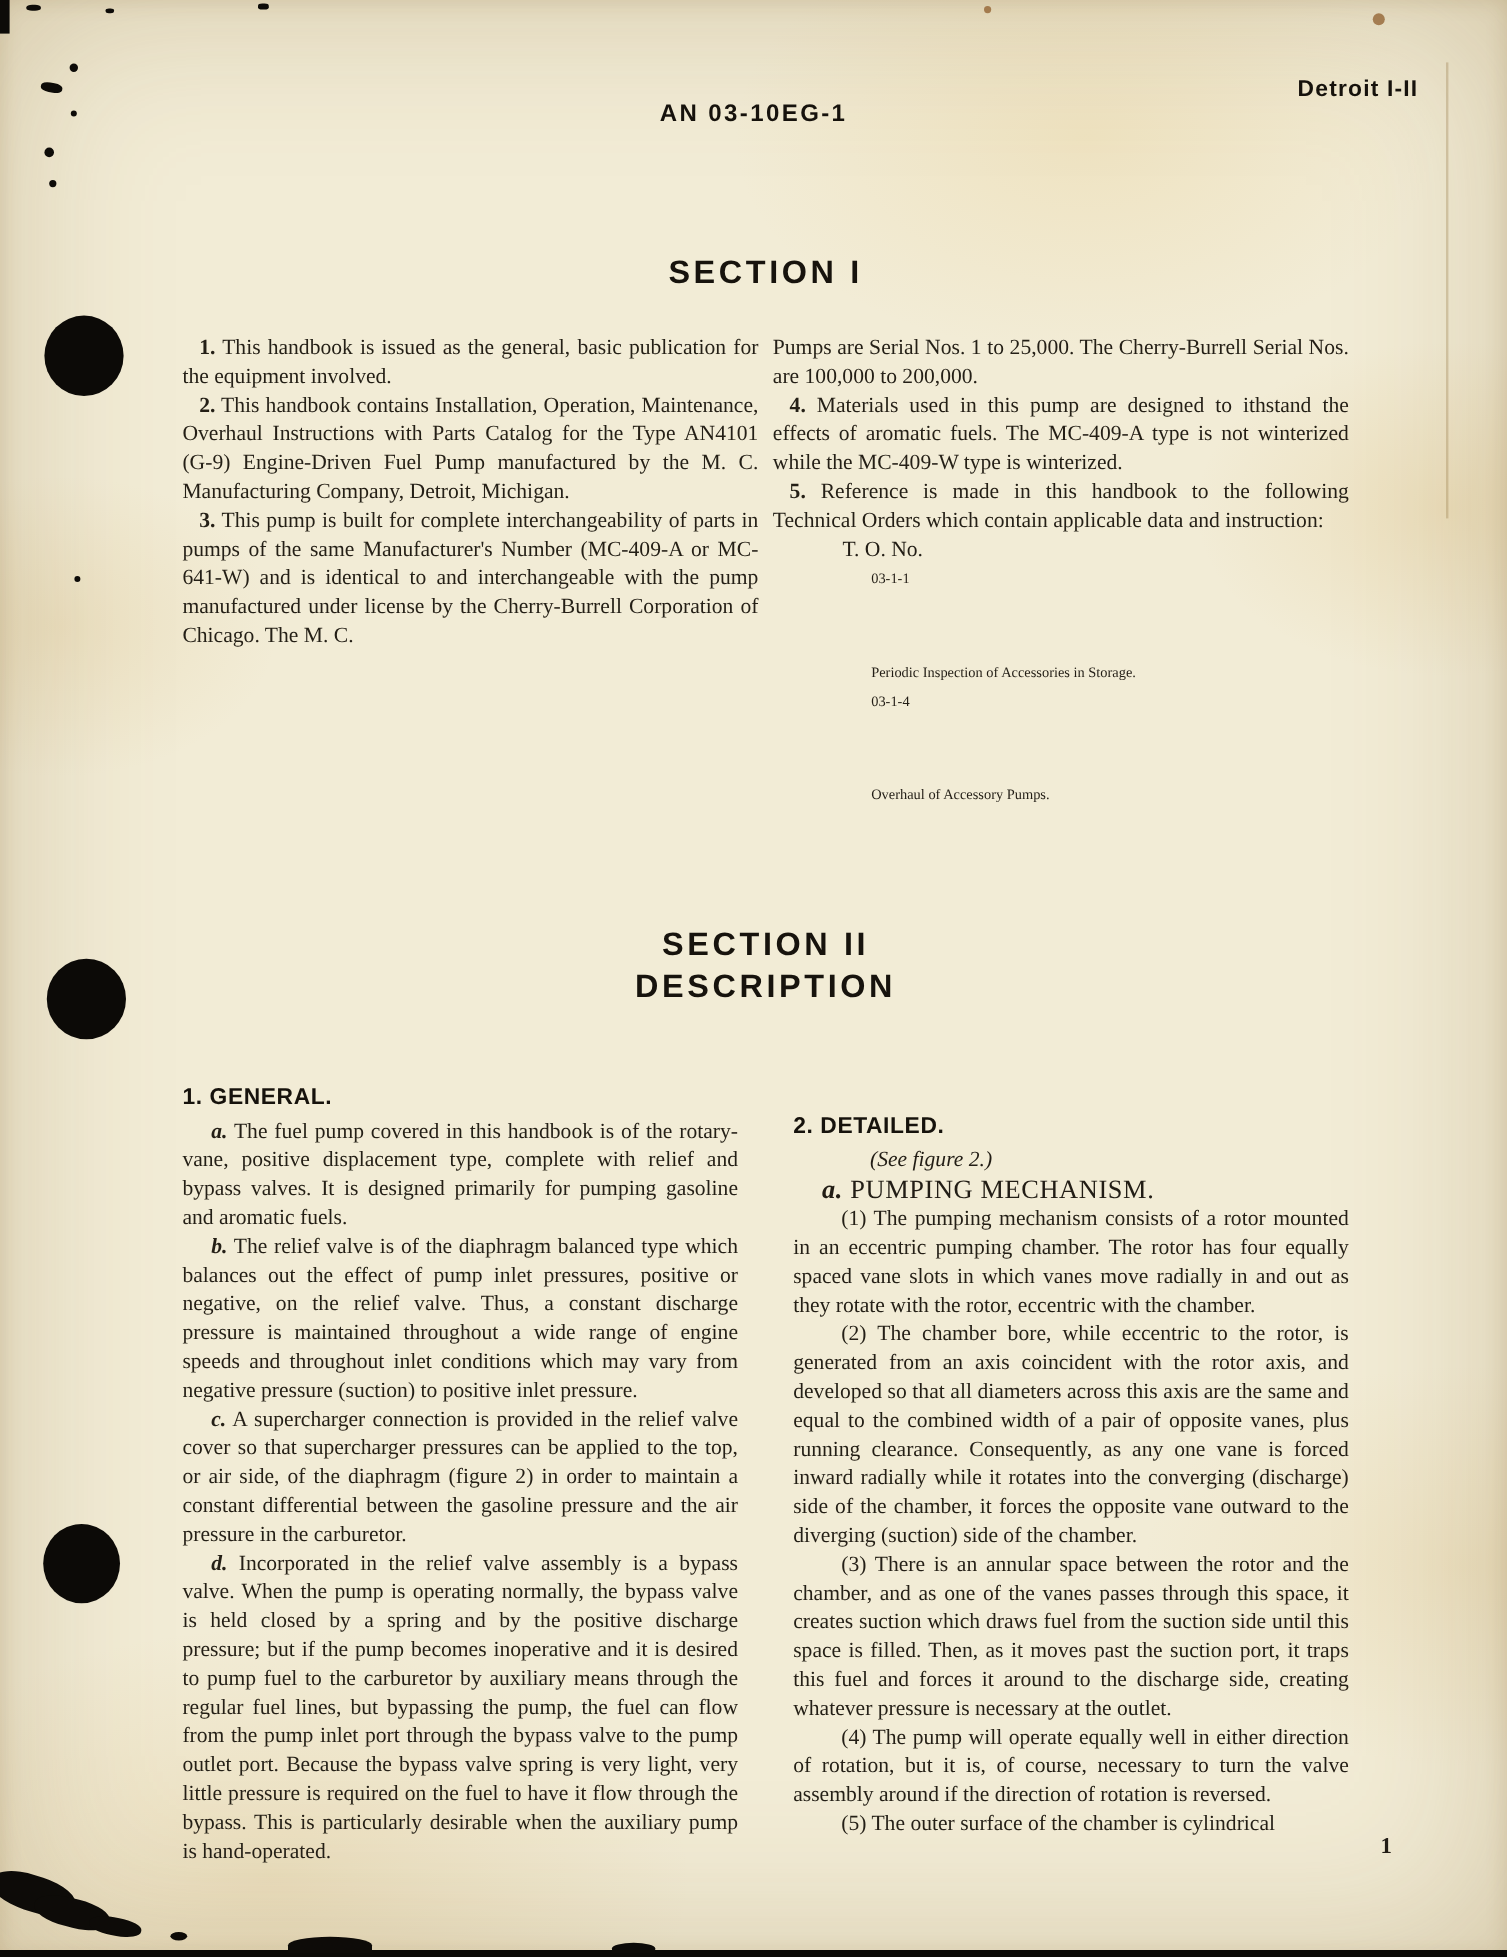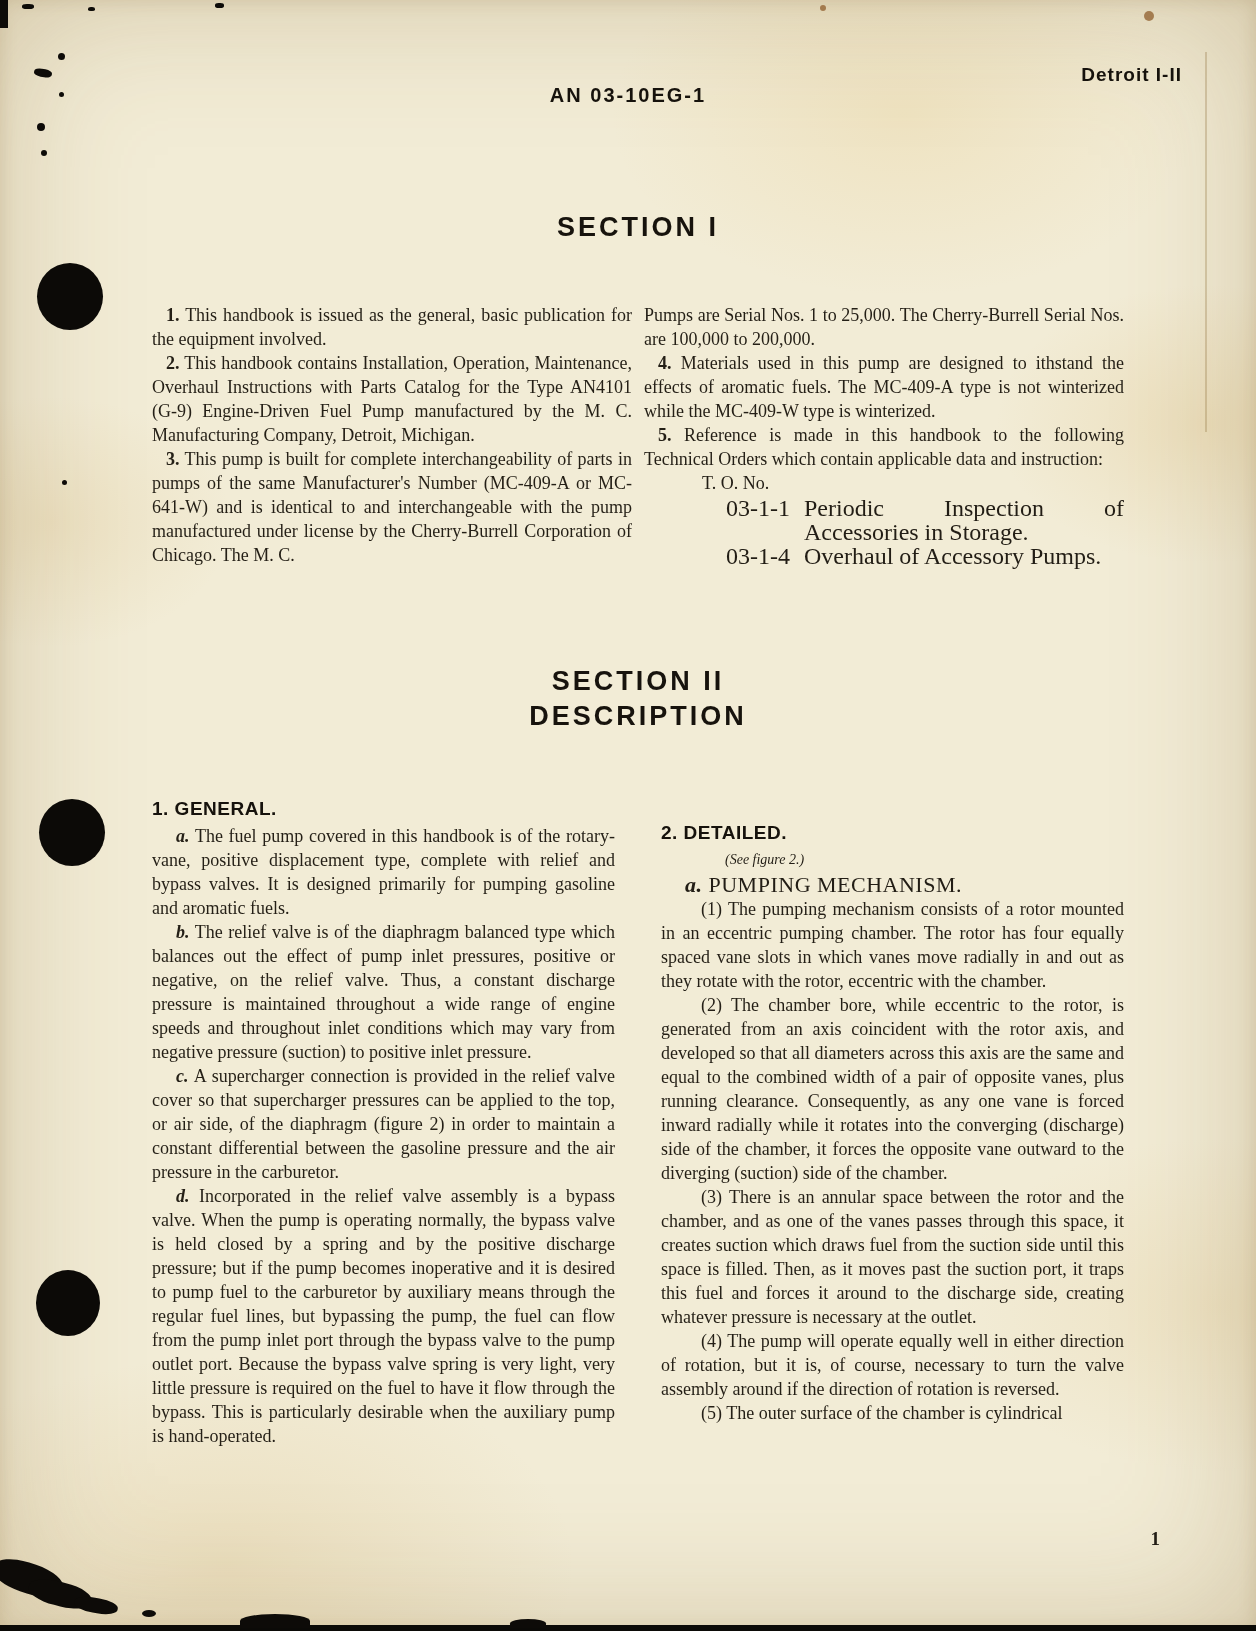--- a/index.html
+++ b/index.html
@@ -42,43 +42,43 @@
   .content { position:absolute; top:0; left:152px; width:972px; }
   .sec-title {
     text-align:center;
     font-family:"Liberation Sans", sans-serif;
     font-weight:bold; font-size:27px; line-height:35px;
     letter-spacing:3px; color:#17130d;
   }
   .sec1-title { margin-top:210px; }
   .sec2-title { margin-top:96px; }
   .cols { display:flex; gap:46px; }
-  .cols-s1 { margin-top:58px;gap:12px; }
+  .cols-s1 { margin-top:32px;gap:12px; }
   .cols-s2 { margin-top:64px;align-items:center; }
   .col { width:463px; flex:1 1 0; }
   p.bp {
     margin:0; text-align:justify;
     font-size:18px; line-height:24px;
     text-indent:14px;
     color:#241f16;
   }
   p.bp.noindent { text-indent:0; }
   .par-num { font-weight:bold; }
   .sub-label { font-weight:bold; font-style:italic; }
   p.sub { text-indent:24px; }
   p.det { text-indent:40px; }
   .col-heading {
     font-family:"Liberation Sans", sans-serif;
     font-weight:bold; font-size:19px; letter-spacing:.5px;
     color:#16120c; margin:0 0 4px 0;
   }
-  .see-figure { margin:2px 0 0 0; font-style:italic; font-size:14px; line-height:24px; text-indent:64px; }
+  .see-figure { margin:2px 0 0 0; font-style:italic; font-size:18px; line-height:24px; text-indent:64px; }
   .mech-heading { margin:0; font-size:22px; line-height:25px; text-indent:24px; letter-spacing:.5px; }
   .to-label { font-size:18px; line-height:25px; padding-left:58px; }
-  .to-row { display:flex; padding-left:82px; font-size:24px; line-height:24px; }
+  .to-row { display:flex; padding-left:82px; font-size:12px; line-height:24px;flex-direction:column; }
   .to-code { width:78px; flex:0 0 78px; }
   .to-desc { flex:1 1 auto; text-align:justify; }
   
   .artifact { position:absolute; background:#0d0b08; }
   .round { border-radius:50%; }
   .hole { width:66px; height:67px; border-radius:50%; background:#0c0a07; }
   .crease { position:absolute; left:1205px; top:52px; width:2px; height:380px; background:rgba(135,104,52,.28); }
   .brown-speck { position:absolute; border-radius:50%; background:#8f5e2c; opacity:.75; }
   .bottom-bar { position:absolute; left:0; bottom:0; width:100%; height:6px; background:#0b0a07; }
 </style>

